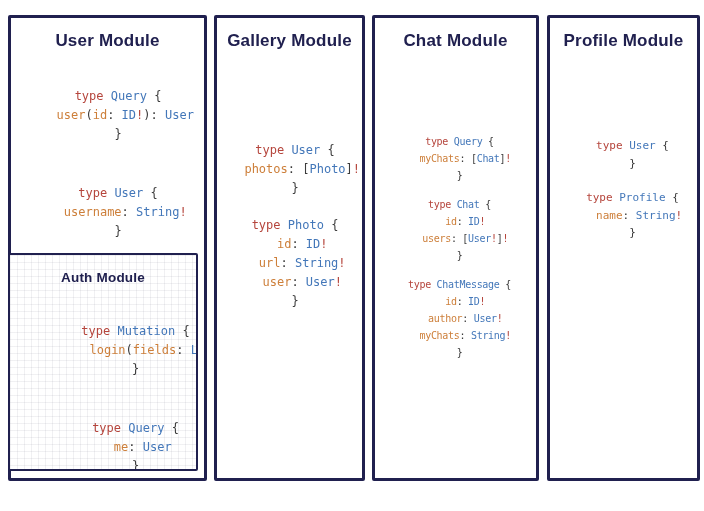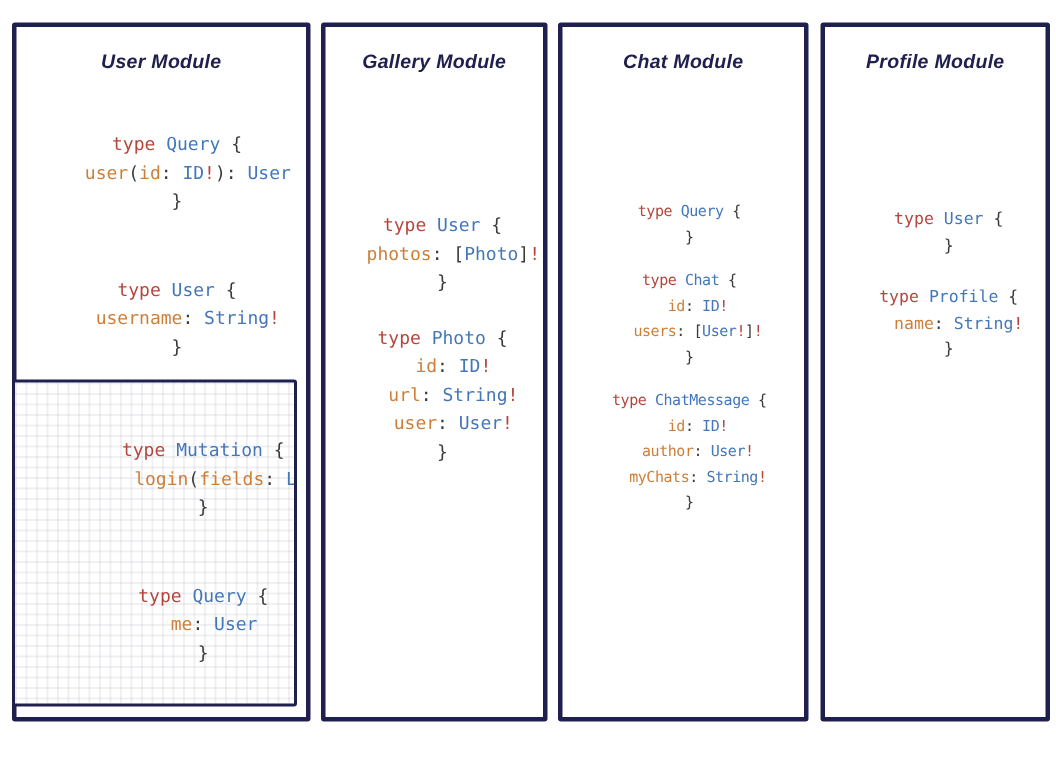--- a/index.html
+++ b/index.html
@@ -10,21 +10,21 @@
     position:absolute;top:15px;height:466px;box-sizing:border-box;
     background:#fff;border:3px solid var(--c-navy);border-radius:2px;
   }
   #panel-user{left:8px;width:199px;}
   #panel-gallery{left:214px;width:151px;}
   #panel-chat{left:372px;width:167px;}
   #panel-profile{left:547px;width:153px;}
 
   .panel-title{
     margin:13px 2px 0;text-align:center;color:var(--c-navy);
-    font-size:13px;line-height:20px;font-weight:700;letter-spacing:.2px;font-style:italic;
+    font-size:17px;line-height:20px;font-weight:700;letter-spacing:.2px;
   }
 
   .code{font-family:"DejaVu Sans Mono","Liberation Mono",monospace;color:var(--c-punct);text-align:center;}
   .line{white-space:pre;}
   .tk-k{color:var(--c-keyword);}
   .tk-t{color:var(--c-type);}
   .tk-f{color:var(--c-field);}
   .tk-p{color:var(--c-punct);}
   .tk-b{color:var(--c-bang);}
 
@@ -68,20 +68,21 @@
           <div class="line"><span class="tk-p">}</span></div>
         </div>
         <div class="block">
           <div class="line"><span class="tk-k">type</span><span class="tk-p"> </span><span class="tk-t">User</span><span class="tk-p"> {</span></div>
           <div class="line"><span class="tk-p">  </span><span class="tk-f">username</span><span class="tk-p">: </span><span class="tk-t">String</span><span class="tk-b">!</span></div>
           <div class="line"><span class="tk-p">}</span></div>
         </div>
       </div>
 
     <div class="auth-box">
+      <h3 class="auth-title">Auth Module</h3>
       <div class="code">
           <div class="block">
             <div class="line"><span class="tk-k">type</span><span class="tk-p"> </span><span class="tk-t">Mutation</span><span class="tk-p"> {</span></div>
             <div class="line"><span class="tk-p">  </span><span class="tk-f">login</span><span class="tk-p">(</span><span class="tk-f">fields</span><span class="tk-p">: </span><span class="tk-t">LoginFields</span></div>
             <div class="line"><span class="tk-p">}</span></div>
           </div>
           <div class="block">
             <div class="line"><span class="tk-k">type</span><span class="tk-p"> </span><span class="tk-t">Query</span><span class="tk-p"> {</span></div>
             <div class="line"><span class="tk-p">  </span><span class="tk-f">me</span><span class="tk-p">: </span><span class="tk-t">User</span></div>
             <div class="line"><span class="tk-p">}</span></div>
@@ -106,20 +107,21 @@
           <div class="line"><span class="tk-p">}</span></div>
         </div>
       </div>
   </section>
 
   <section class="panel" id="panel-chat">
     <h2 class="panel-title">Chat Module</h2>
     <div class="code">
         <div class="block">
           <div class="line"><span class="tk-k">type</span><span class="tk-p"> </span><span class="tk-t">Query</span><span class="tk-p"> {</span></div>
+          <div class="line"><span class="tk-p">  </span><span class="tk-f">myChats</span><span class="tk-p">: [</span><span class="tk-t">Chat</span><span class="tk-p">]</span><span class="tk-b">!</span></div>
           <div class="line"><span class="tk-p">}</span></div>
         </div>
         <div class="block">
           <div class="line"><span class="tk-k">type</span><span class="tk-p"> </span><span class="tk-t">Chat</span><span class="tk-p"> {</span></div>
           <div class="line"><span class="tk-p">  </span><span class="tk-f">id</span><span class="tk-p">: </span><span class="tk-t">ID</span><span class="tk-b">!</span></div>
           <div class="line"><span class="tk-p">  </span><span class="tk-f">users</span><span class="tk-p">: [</span><span class="tk-t">User</span><span class="tk-b">!</span><span class="tk-p">]</span><span class="tk-b">!</span></div>
           <div class="line"><span class="tk-p">}</span></div>
         </div>
         <div class="block">
           <div class="line"><span class="tk-k">type</span><span class="tk-p"> </span><span class="tk-t">ChatMessage</span><span class="tk-p"> {</span></div>

